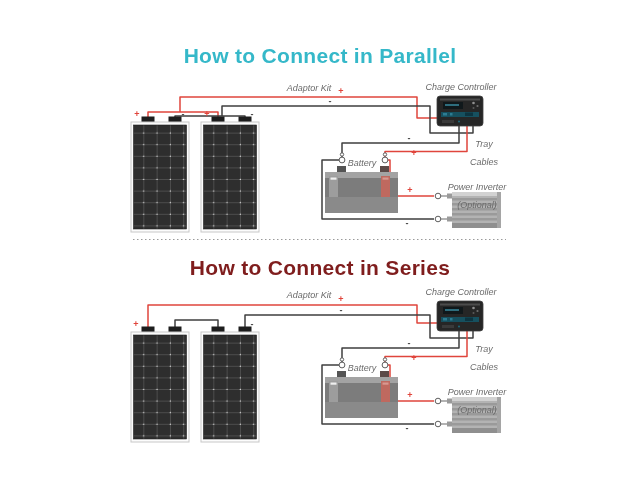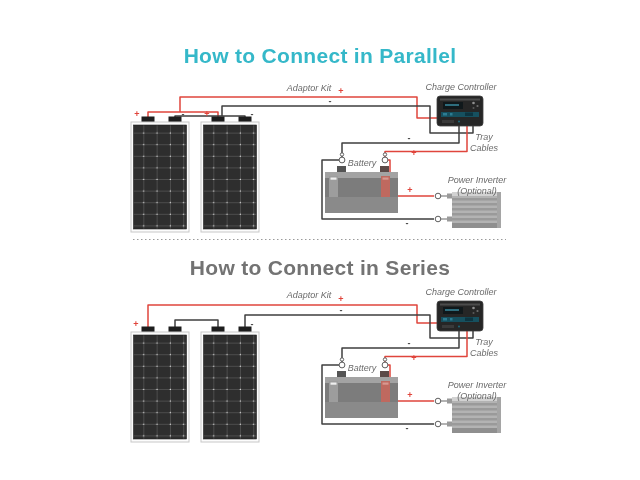--- a/index.html
+++ b/index.html
@@ -3,21 +3,21 @@
 <meta charset="utf-8">
 <style>
   html,body{margin:0;padding:0;background:#ffffff;}
   .canvas{position:relative;width:530px;height:480px;background:#ffffff;overflow:hidden;
           font-family:"Liberation Sans",sans-serif;}
   .gfx{position:absolute;left:0;top:0;}
   .title{position:absolute;left:0;width:640px;text-align:center;font-weight:bold;
          font-size:21px;letter-spacing:.3px;}
   .lbl{position:absolute;color:#6b6b6b;font-size:9px;line-height:11px;text-align:center;
        white-space:nowrap;transform:translateX(-50%);font-style:italic;}
-  .lbl .l2{display:block;}
+  .lbl .l2{display:block;margin-top:7px;}
   .mk{position:absolute;font-size:9px;font-weight:bold;line-height:8px;
       transform:translateX(-50%);}
   .mk.pos{color:#e0453c;}
   .mk.neg{color:#4a4a4a;}
   .wpos{fill:none;stroke:#e0453c;stroke-width:1.5;stroke-linejoin:round;stroke-linecap:butt;}
   .wneg{fill:none;stroke:#3f3f3f;stroke-width:1.5;stroke-linejoin:round;stroke-linecap:butt;}
   .stub{fill:none;stroke:#9a9a9a;stroke-width:1.6;}
 </style>
 </head>
 <body>
@@ -160,21 +160,21 @@
   <span class="mk neg" style="left:183px;top:110px">-</span>
   <span class="mk pos" style="left:207px;top:110px">+</span>
   <span class="mk neg" style="left:252px;top:110px">-</span>
   <span class="mk pos" style="left:341px;top:87px">+</span>
   <span class="mk neg" style="left:330px;top:97px">-</span>
   <span class="mk neg" style="left:409px;top:134px">-</span>
   <span class="mk pos" style="left:414px;top:149px">+</span>
   <span class="mk pos" style="left:410px;top:186px">+</span>
   <span class="mk neg" style="left:407px;top:219px">-</span>
 
-  <div class="title" style="top: 256px; color: #737373;">How to Connect in Series</div>
+  <div class="title" style="top: 256px; color: #7f1d1d;">How to Connect in Series</div>
 
   <div class="lbl" style="left:309px;top:290px">Adaptor Kit</div>
   <div class="lbl" style="left:461px;top:287px">Charge Controller</div>
   <div class="lbl" style="left:484px;top:337px">
     <span class="l2">Tray</span>
     <span class="l2">Cables</span>
   </div>
   <div class="lbl" style="left:362px;top:363px">Battery</div>
   <div class="lbl" style="left:477px;top:380px">
     <span class="l2">Power Inverter</span>

